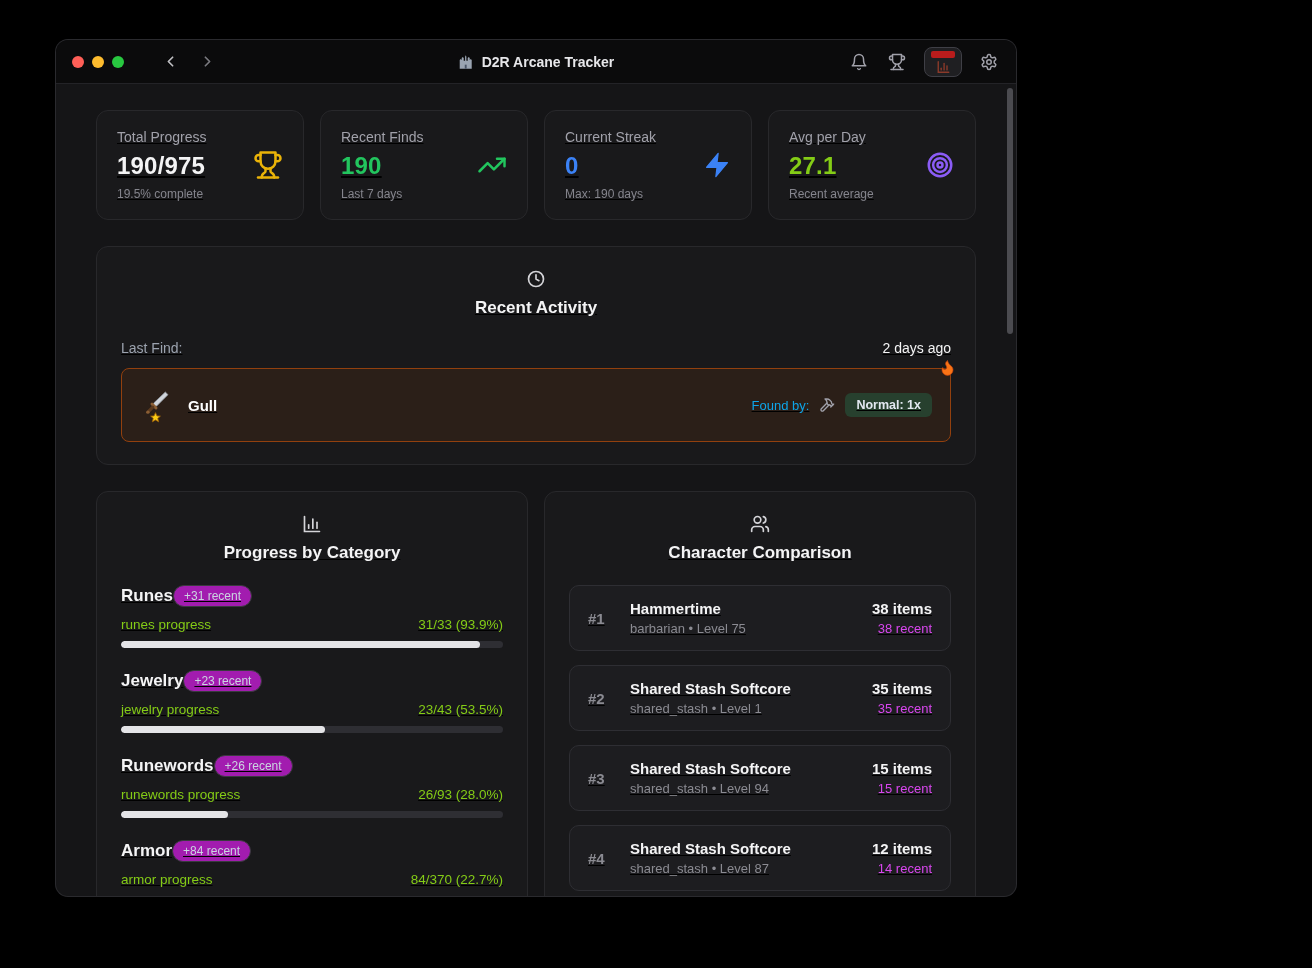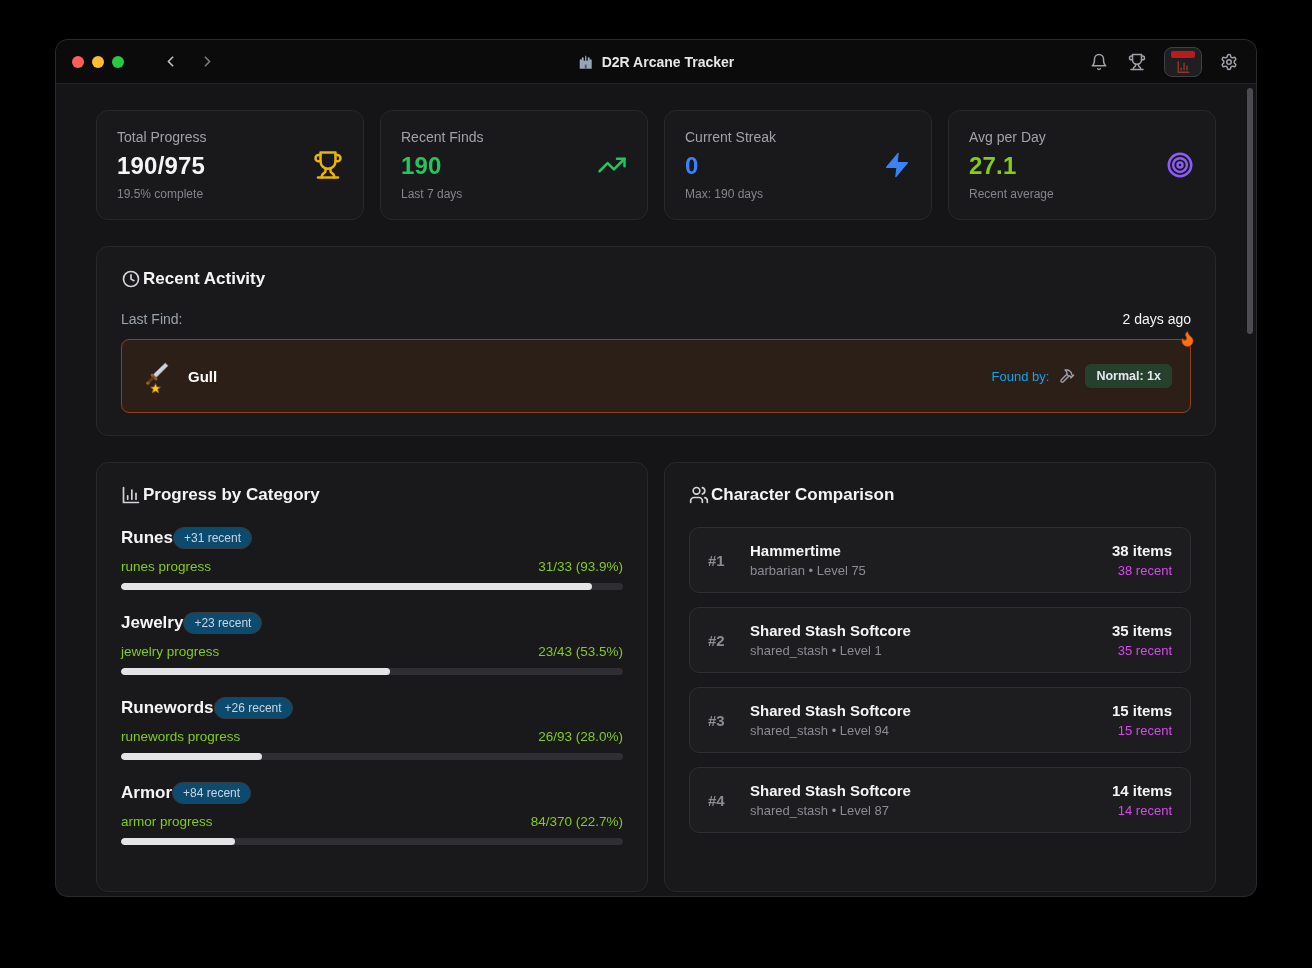--- a/index.html
+++ b/index.html
@@ -1,22 +1,22 @@
 <!DOCTYPE html>
 <html><head>
 <meta charset="utf-8">
 <style>
   * { margin:0; padding:0; box-sizing:border-box; }
   html,body { width:1312px; height:968px; background:#000; overflow:hidden;
     font-family:"Liberation Sans", sans-serif; }
   body { position:relative; }
 
-  .window { position:absolute; left:56px; top:40px; width:1200px; height:856px;
+  .window { position:absolute; left:56px; top:40px; width:960px; height:856px;
     background:#151517; border-radius:12px; overflow:hidden;
-    box-shadow:0 0 0 1px #2a2a2e, 0 20px 60px rgba(0,0,0,.7); }
+    box-shadow:0 0 0 1px #2a2a2e, 0 20px 60px rgba(0,0,0,.7);text-decoration:underline; }
 
   
   .titlebar { position:relative; height:44px; background:#0b0b0c;
     border-bottom:1px solid #232327; display:flex; align-items:center; padding:0 16px; }
   .traffic { display:flex; gap:8px; }
   .tl { width:12px; height:12px; border-radius:50%; display:inline-block; cursor:pointer; }
   .tl.red { background:#ff5f57; } .tl.yellow { background:#febc2e; } .tl.green { background:#28c840; }
   .nav-arrows { display:flex; gap:16px; margin-left:36px; }
   .icon-btn { background:none; border:none; cursor:pointer; display:flex; align-items:center; padding:2px; }
   .win-title { position:absolute; left:50%; transform:translateX(-50%); display:flex;
@@ -32,21 +32,21 @@
   .content { padding:26px 40px; }
   .card { background:#19191b; border:1px solid #28282b; border-radius:12px; }
 
   .stats-grid { display:grid; grid-template-columns:repeat(4,1fr); gap:16px; margin-bottom:26px; }
   .stat-card { padding:18px 20px; display:flex; align-items:center; justify-content:space-between; }
   .stat-label { font-size:14px; color:#a1a1aa; margin-bottom:7px; }
   .stat-value { font-size:24px; font-weight:700; color:#f4f4f5; letter-spacing:.2px; }
   .stat-sub { font-size:12px; color:#85858d; margin-top:7px; }
 
   .section-card { padding:22px 24px; margin-bottom:26px; }
-  .section-header { display:flex; align-items:center; gap:2px; margin-bottom:22px; }
+  .section-header { display:flex; align-items:center; gap:9px; margin-bottom:22px;flex-direction:column; }
   .section-header h2 { font-size:17px; font-weight:700; color:#f4f4f5; }
 
   .find-meta { display:flex; justify-content:space-between; align-items:center; margin-bottom:12px; }
   .muted { color:#9ca3af; font-size:14px; }
   .time-ago { color:#f4f4f5; font-size:14px; }
   .find-row { position:relative; border:1px solid #92400e; background:rgba(180,83,9,.12);
     border-radius:8px; padding:16px 18px; display:flex; align-items:center;
     justify-content:space-between; height:74px; cursor:pointer; }
   .fire-badge { position:absolute; top:-11px; right:-7px; }
   .find-left { display:flex; align-items:center; gap:14px; }
@@ -57,21 +57,21 @@
   .found-by { color:#0ea5e9; font-size:13px; }
   .badge-normal { background:#27402e; color:#e2e8f0; font-size:12.5px; font-weight:700;
     padding:5px 11px; border-radius:6px; }
 
   .two-col { display:grid; grid-template-columns:1fr 1fr; gap:16px;border-radius:15px; }
   .two-col .section-card { margin-bottom:0; min-height:430px; }
 
   .cat { margin-bottom:22px; }
   .cat-head { display:flex; align-items:center; margin-bottom:10px; }
   .cat-name { font-size:17px; font-weight:700; color:#f4f4f5; }
-  .pill { font-size:12px; color:#cbd5e1; background:#0c4a6e; border:1px solid #3a3a3f;
+  .pill { font-size:12px; color:#cbd5e1; background:#a21caf; border:1px solid #3a3a3f;
     border-radius:999px; padding:3px 10px; }
   .cat-row { display:flex; justify-content:space-between; font-size:13.5px; color:#84cc16;
     margin-bottom:9px; }
   .bar { height:7px; background:#2e2e33; border-radius:4px; overflow:hidden; }
   .bar-fill { height:100%; background:#e4e4e7; border-radius:4px; width:0; }
 
   .char-row { display:flex; align-items:center; border:1px solid #2e2e33; background:#1d1d20;
     border-radius:10px; padding:14px 18px; margin-bottom:14px; cursor:pointer; }
   .rank { width:42px; color:#8b8b92; font-size:15px; font-weight:700; }
   .char-info { flex:1; }
@@ -364,21 +364,21 @@
           </div>
         </div>
 
         <div class="char-row">
           <span class="rank">#4</span>
           <div class="char-info">
             <div class="char-name">Shared Stash Softcore</div>
             <div class="char-sub">shared_stash • Level 87</div>
           </div>
           <div class="char-stats">
-            <div class="char-items">14 items</div>
+            <div class="char-items">12 items</div>
             <div class="char-recent">14 recent</div>
           </div>
         </div>
       </div>
 
     </div>
   </div>
 
   <div class="scrollbar">
     <div class="scroll-thumb"></div>

